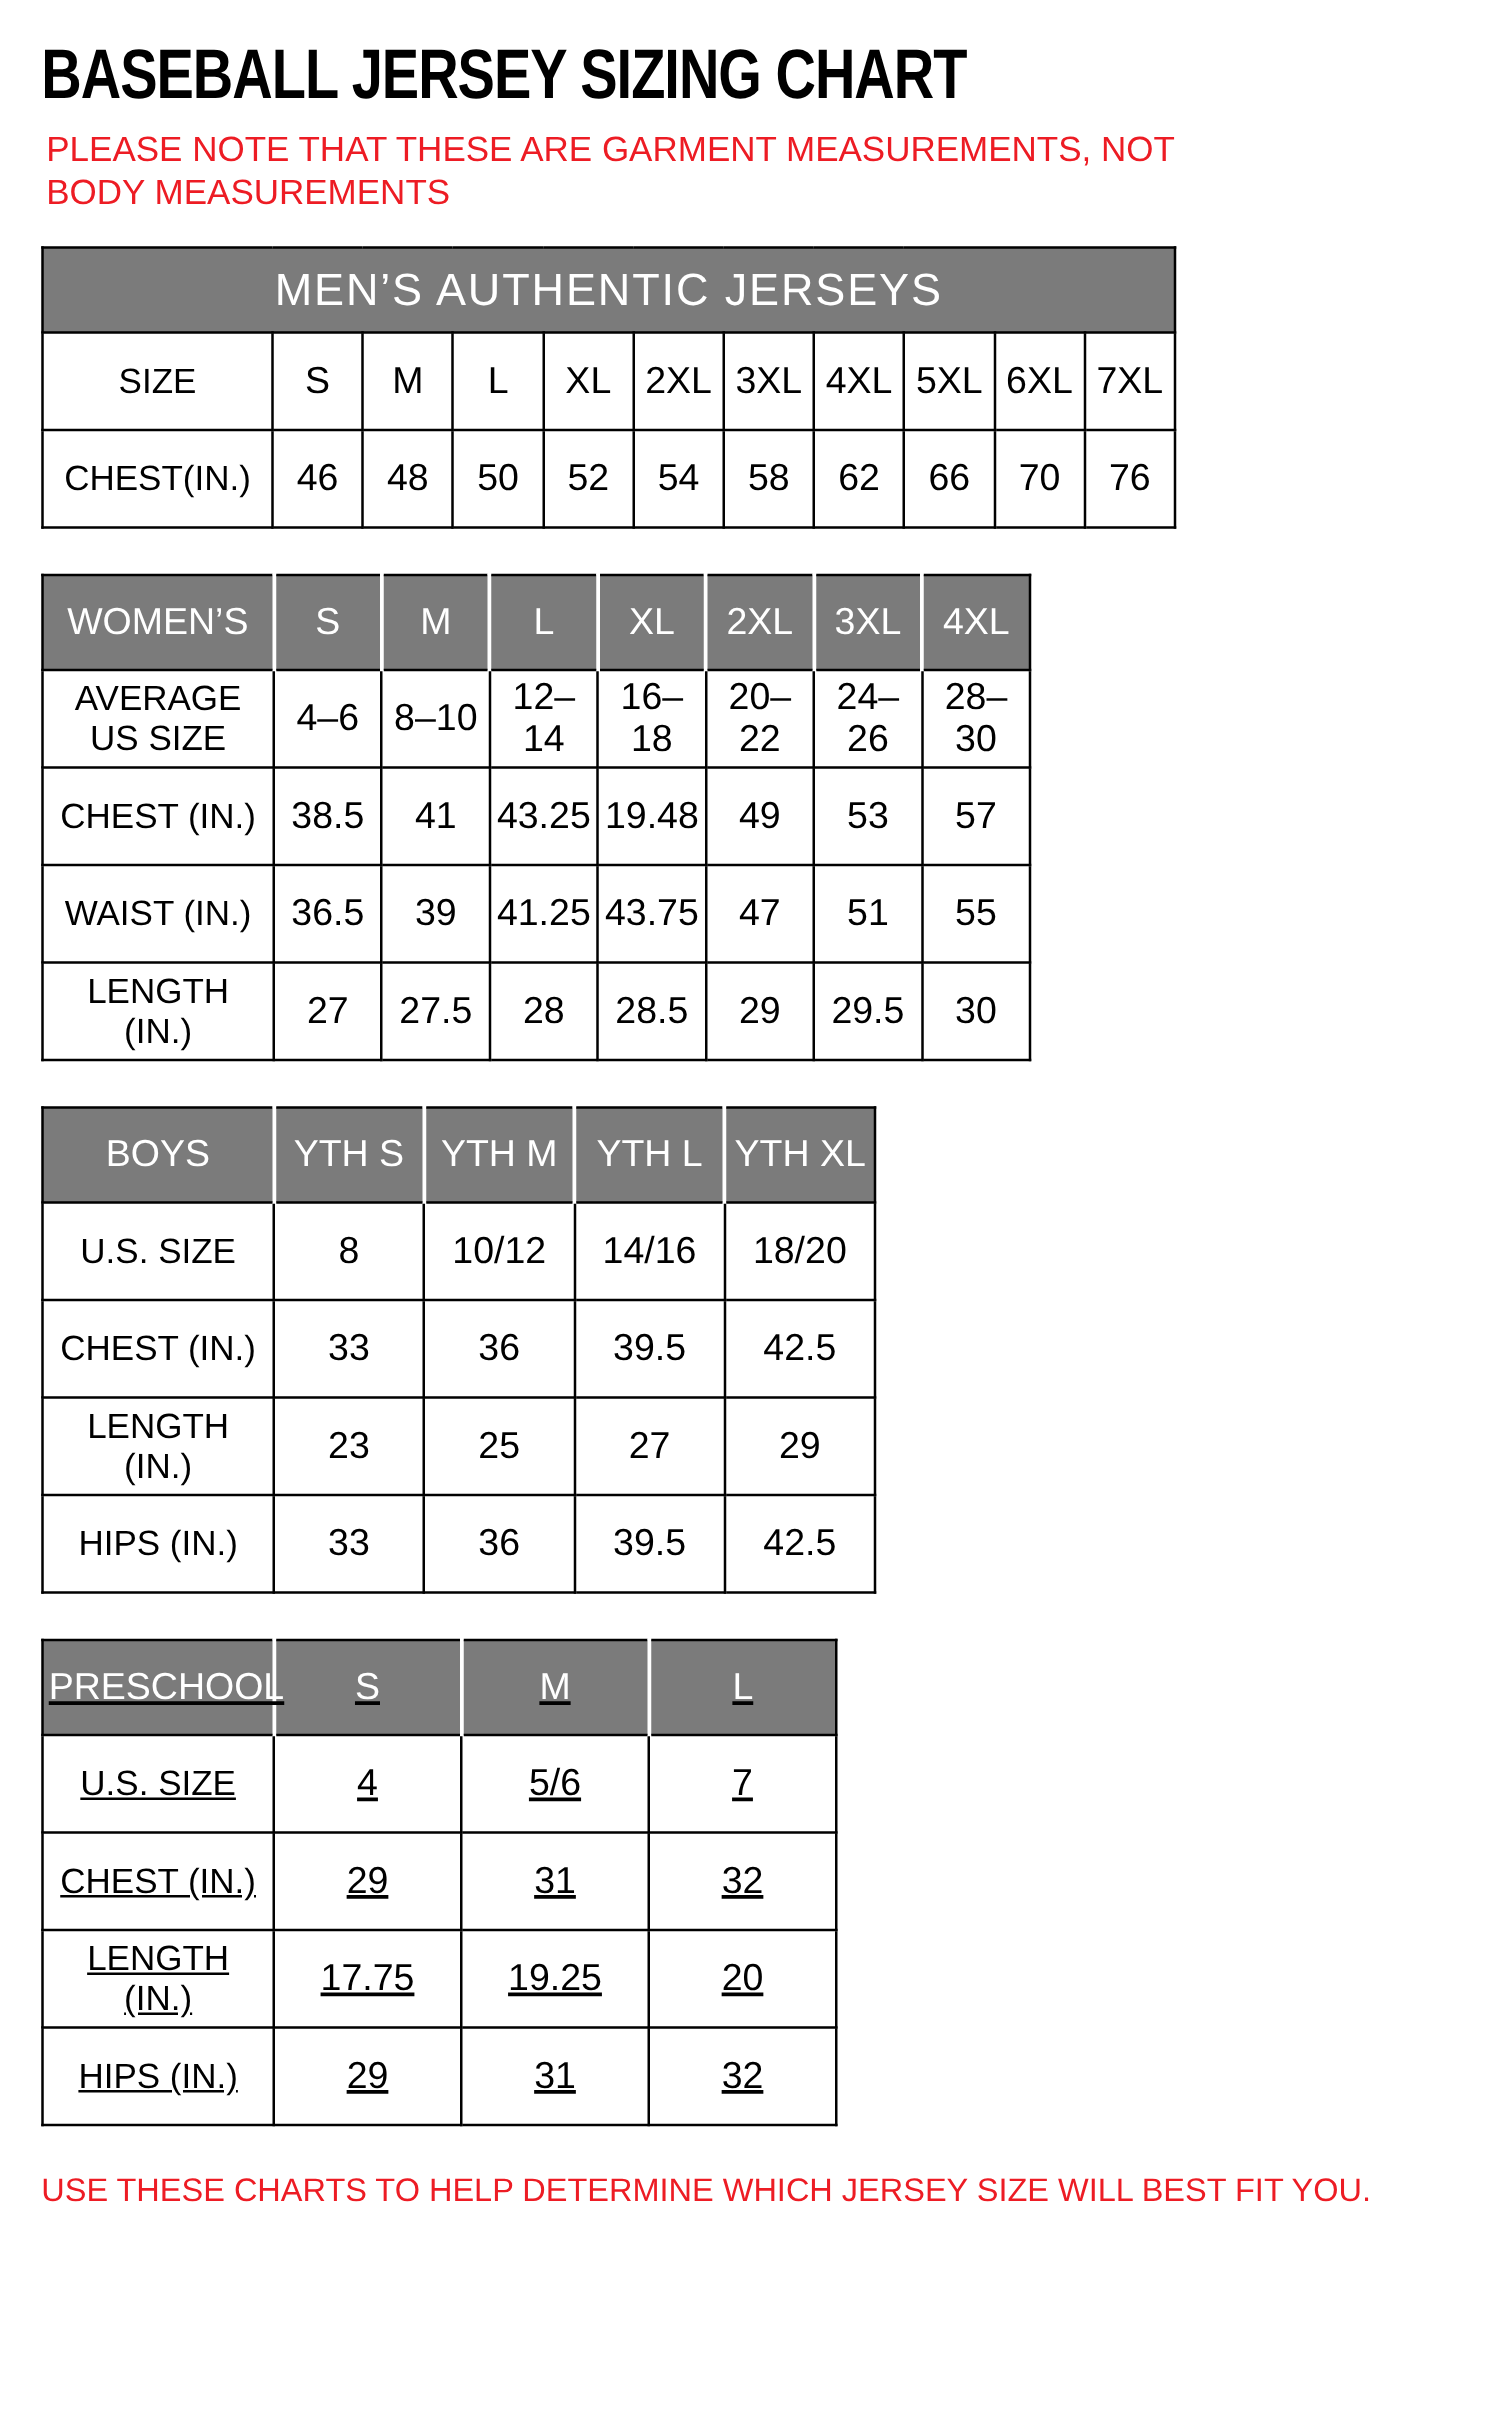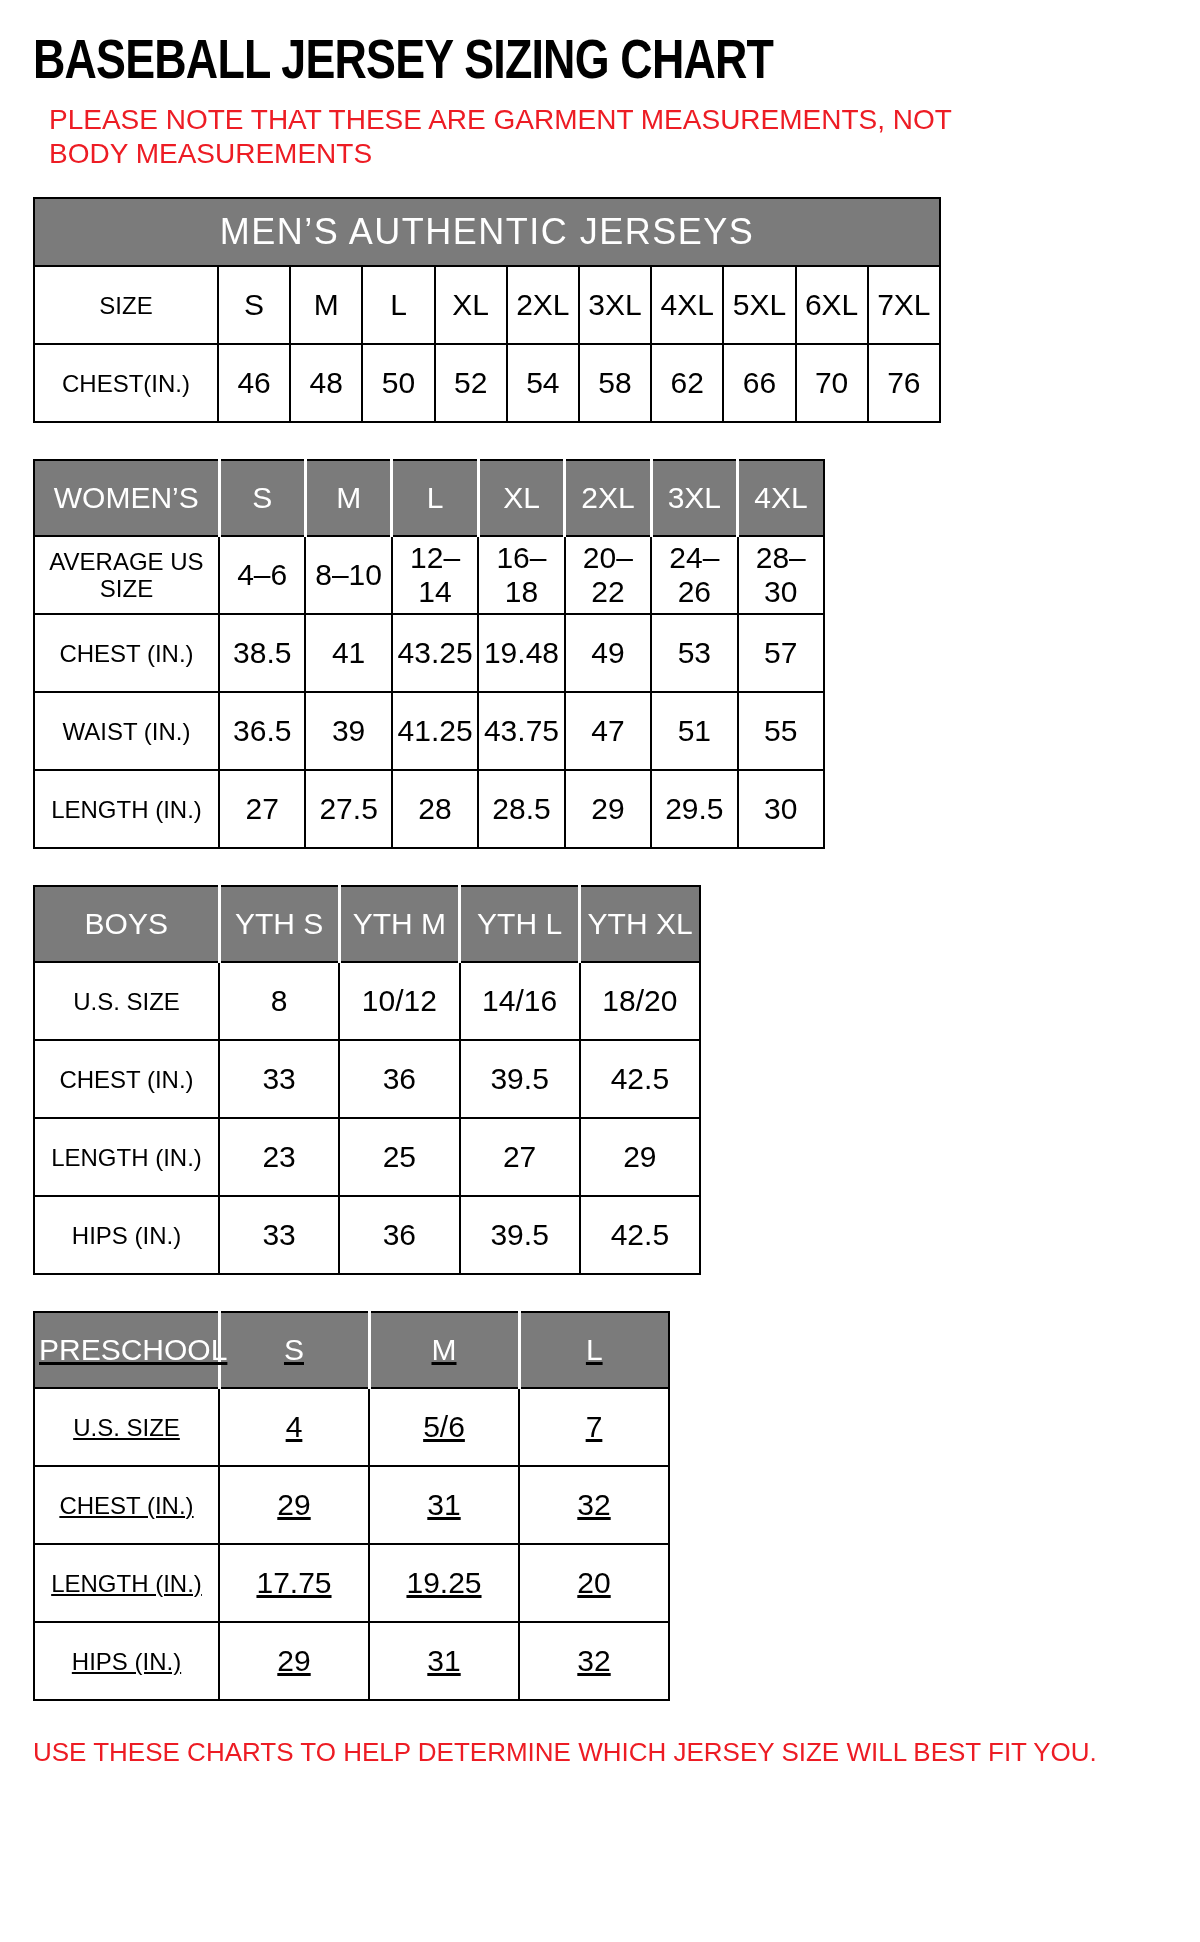--- a/index.html
+++ b/index.html
@@ -18,41 +18,41 @@
   .title {
     margin: 6px 0 12px;
     font-size: 56px;
     font-weight: bold;
     letter-spacing: -1px;
     white-space: nowrap;
     transform: scaleX(0.80);
     transform-origin: left center;
   }
   .note {
-    margin: 0 16px 26px;
+    margin: 0 4px 26px;
     max-width: 950px;
     color: var(--red);
     font-size: 28px;
     line-height: 1.22;
   }
 
   table.tbl {
     border-collapse: collapse;
     table-layout: fixed;
     margin: 0 0 36px;
   }
   .tbl th, .tbl td {
     border: 2px solid #000;
     text-align: center;
     vertical-align: middle;
     font-weight: normal;
     padding: 2px 4px;
   }
   .tbl td { font-size: 30px; height: 78px; }
-  .tbl th.rowlabel { font-size: 24px; height: 78px; line-height: 1.15; }
+  .tbl th.rowlabel { font-size: 28px; height: 78px; line-height: 1.15; }
 
   .banner {
     background: var(--gray);
     color: #fff;
     font-size: 36px;
     letter-spacing: 1.5px;
     height: 68px;
   }
   .ghead {
     background: var(--gray);

